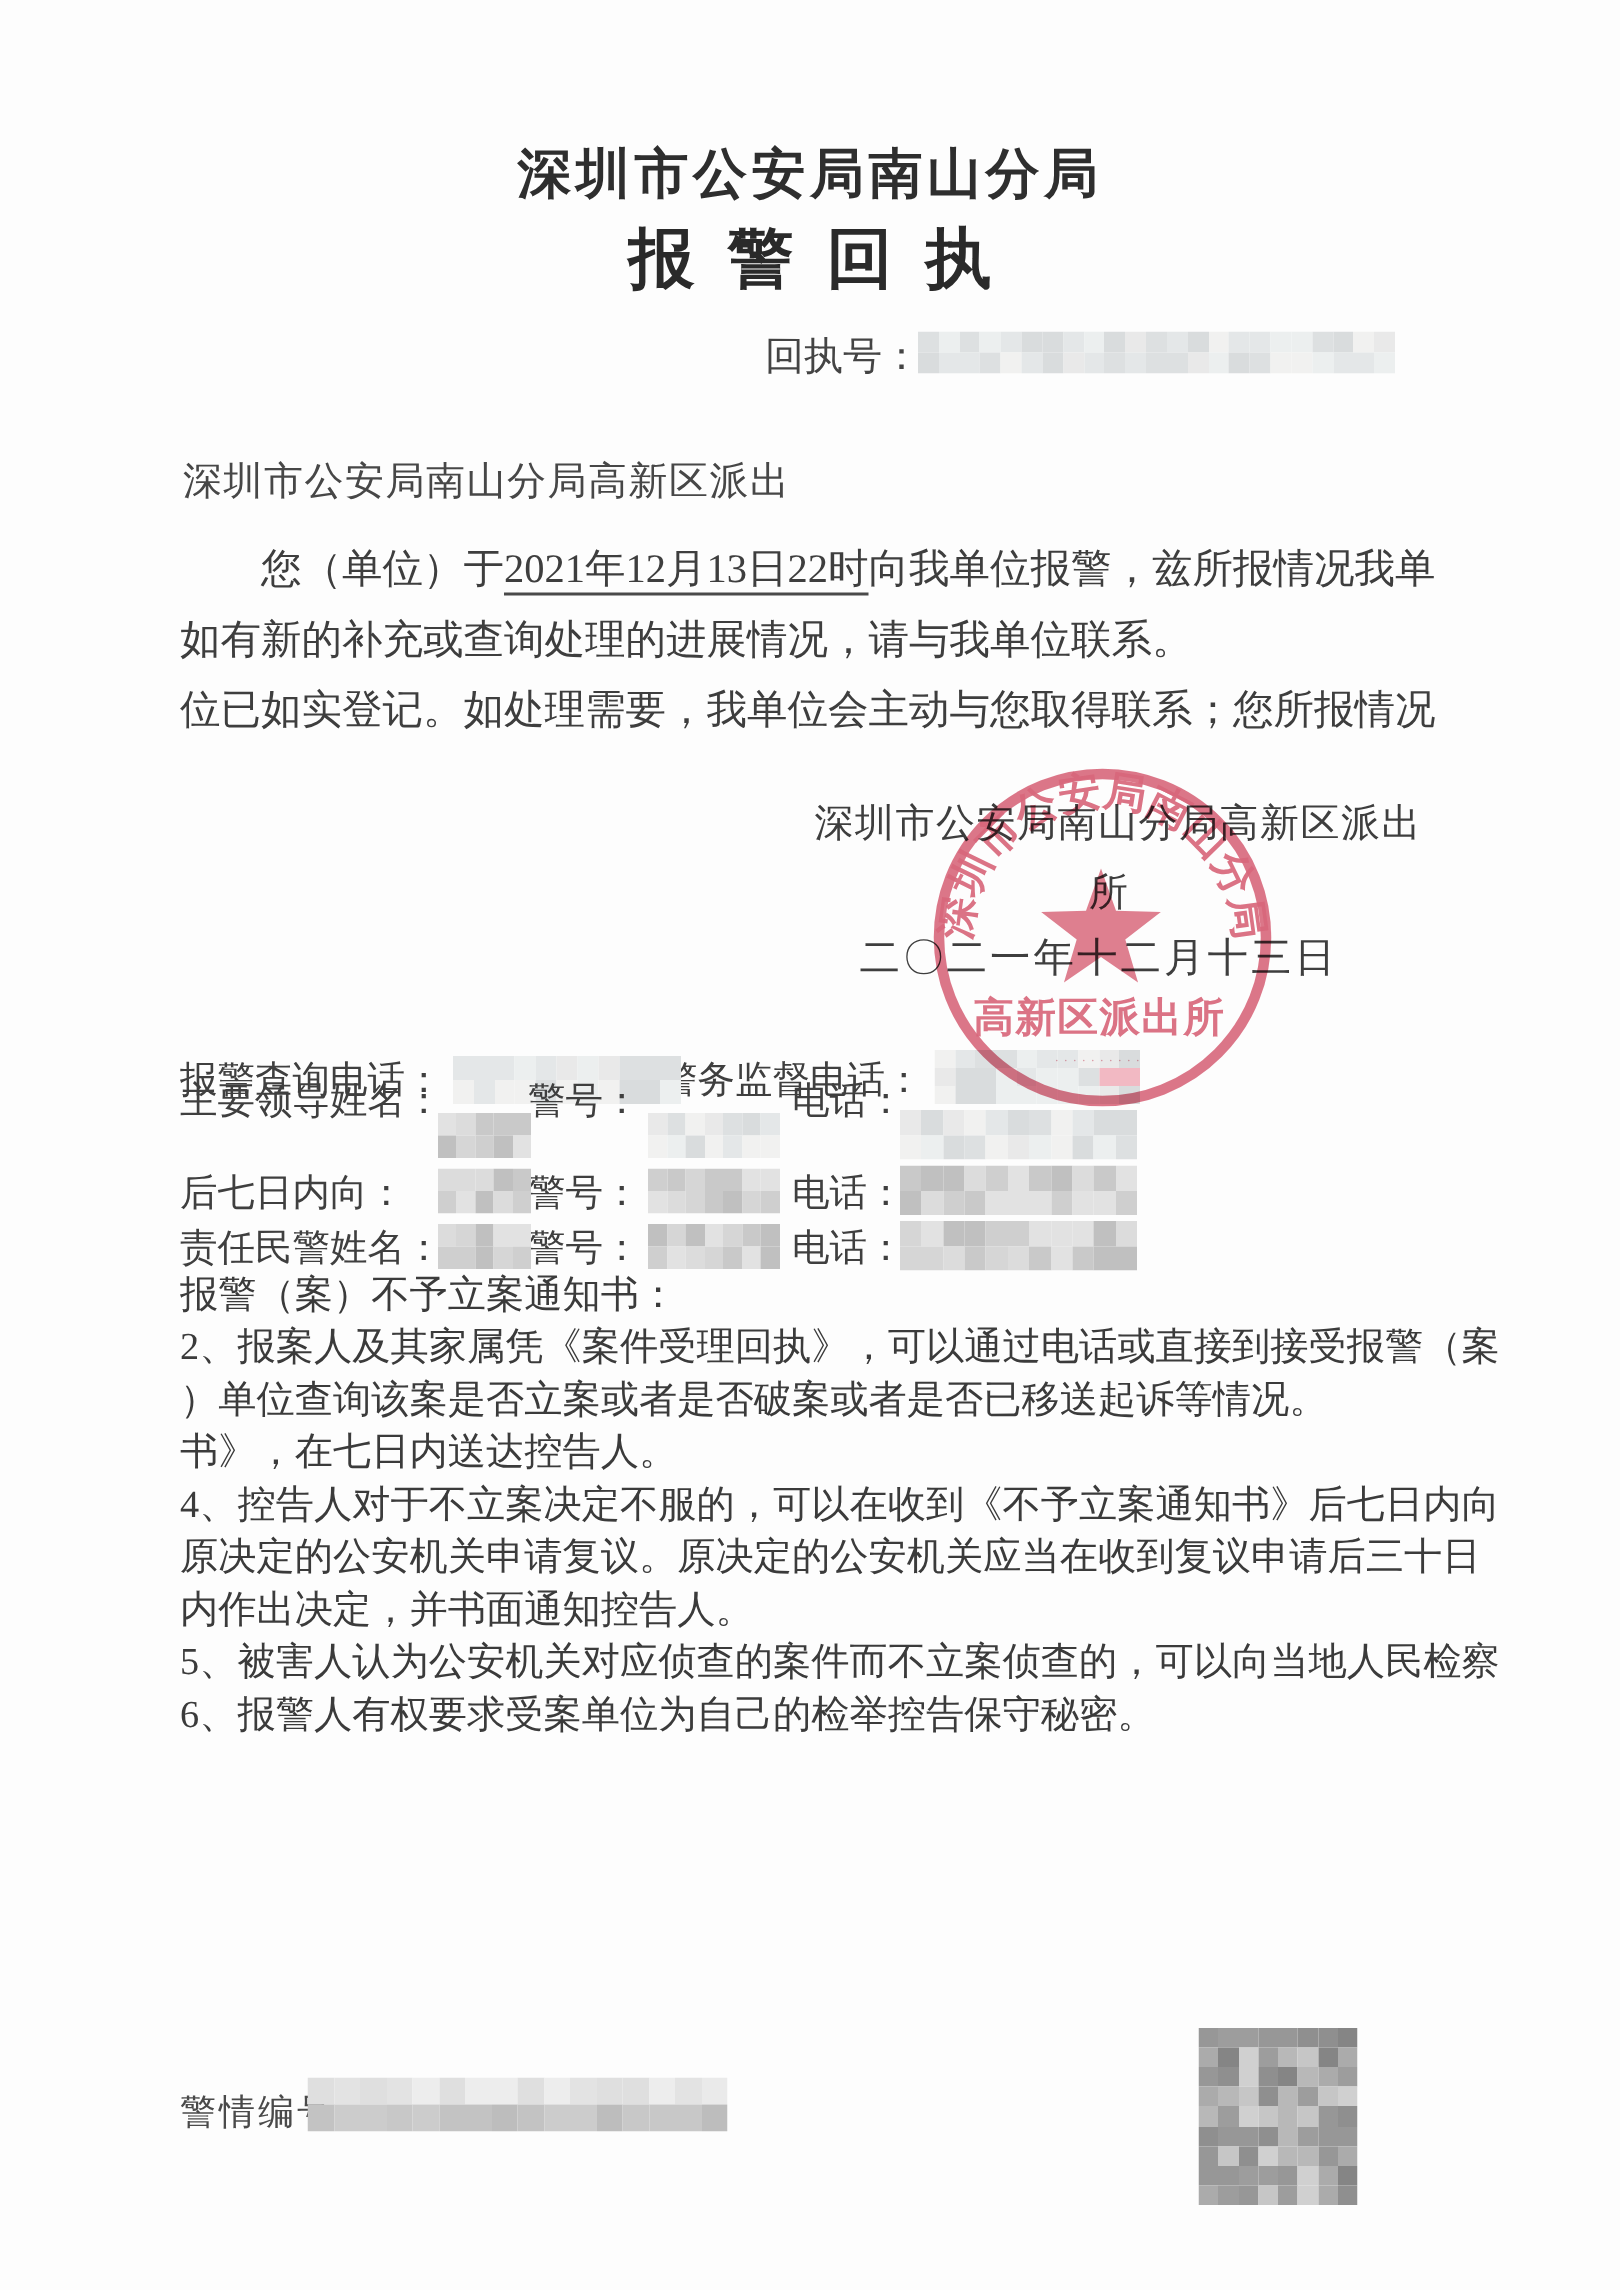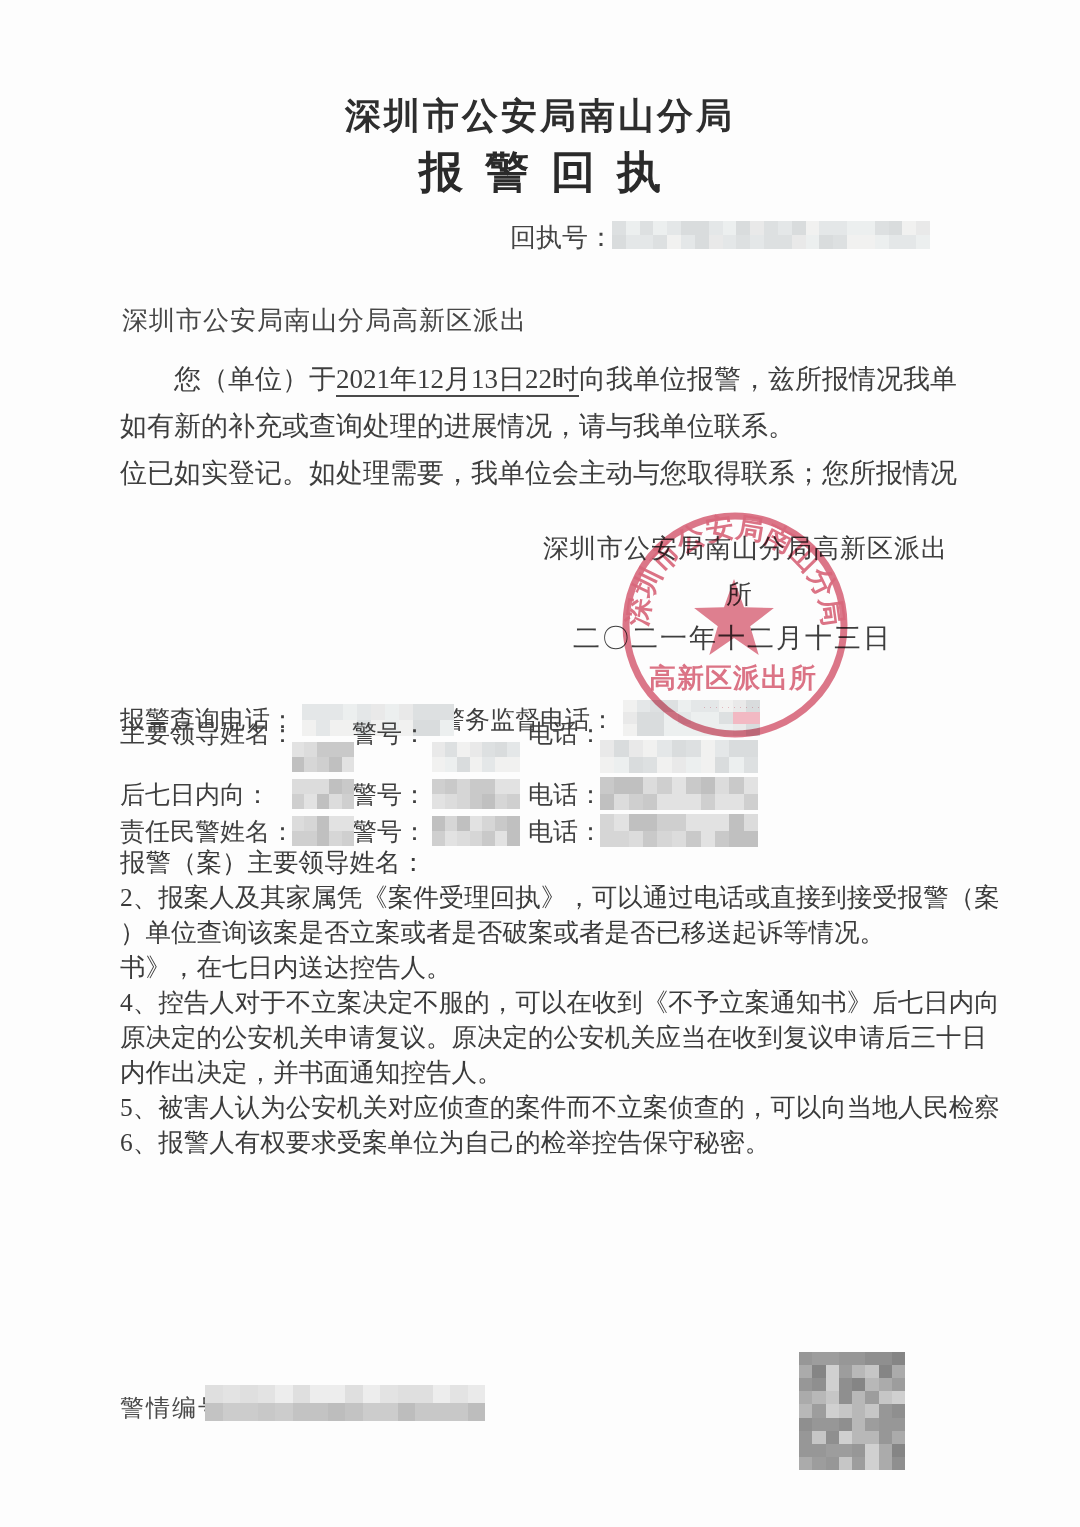--- a/index.html
+++ b/index.html
@@ -355,21 +355,21 @@
       <i style="background: rgb(214, 214, 214);"></i>
       <i style="background: rgb(220, 220, 220);"></i>
       <i style="background: rgb(201, 201, 201);"></i>
       <i style="background: rgb(226, 226, 226);"></i>
       <i style="background: rgb(201, 201, 201);"></i>
       <i style="background: rgb(192, 192, 192);"></i>
       <i style="background: rgb(192, 192, 192);"></i>
     </div>
 
   <div class="abs rights">
-    <p>报警（案）主要领导姓名：</p>
+    <p>报警（案）不予立案通知书：</p>
     <p>2、报案人及其家属凭《案件受理回执》，可以通过电话或直接到接受报警（案</p>
     <p>）单位查询该案是否立案或者是否破案或者是否已移送起诉等情况。</p>
     <p>书》，在七日内送达控告人。</p>
     <p>4、控告人对于不立案决定不服的，可以在收到《不予立案通知书》后七日内向</p>
     <p>原决定的公安机关申请复议。原决定的公安机关应当在收到复议申请后三十日</p>
     <p>内作出决定，并书面通知控告人。</p>
     <p>5、被害人认为公安机关对应侦查的案件而不立案侦查的，可以向当地人民检察</p>
     <p>6、报警人有权要求受案单位为自己的检举控告保守秘密。</p>
   </div>
 

